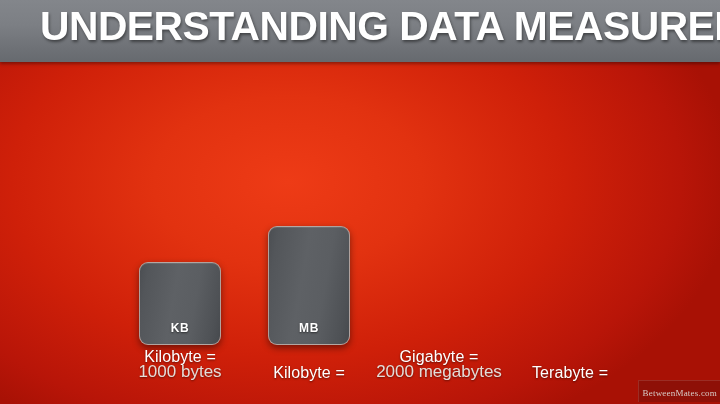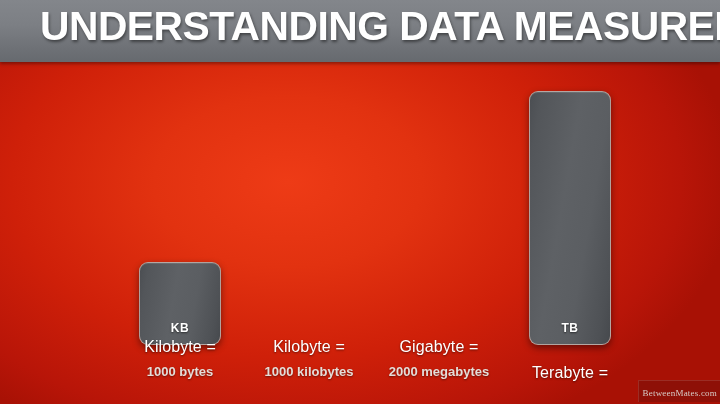--- a/index.html
+++ b/index.html
@@ -105,25 +105,24 @@
     color: #ffffff;
     font-size: 16px;
     font-weight: normal;
     letter-spacing: 0.1px;
     text-shadow: 0 1px 2px rgba(0,0,0,0.5);
     line-height: 15px;
   }
   .caption-sub {
     display: block;
     color: #e4ddd8;
-    font-size: 13px;
-    font-weight: bold;
+    font-size: 17px;
+    font-weight: normal;
     text-shadow: 0 1px 2px rgba(0,0,0,0.45);
     line-height: 16px;
-    margin-top: 10px;
   }
 
   
   #watermark {
     position: absolute;
     right: 0;
     bottom: 2px;
     background: #8e1007;
     padding: 1px 3px 2px 4px;
     border-left: 1px solid rgba(255,255,255,0.12);
@@ -153,37 +152,36 @@
       <div class="bar" style="height:83px;">
         <span class="bar-abbr">KB</span>
       </div>
       <div class="caption">
         <span class="caption-title">Kilobyte =</span>
         <span class="caption-sub">1000 bytes</span>
       </div>
     </div>
 
     <div class="bar-group" style="left:222px;">
+      <div class="bar" style="height:119px;">
+        <span class="bar-abbr">MB</span>
+      </div>
       <div class="caption">
         <span class="caption-title">Kilobyte =</span>
-        <span class="caption-sub">1000 kilobytes</span>
       </div>
     </div>
 
     <div class="bar-group" style="left:352px;">
       <div class="caption">
         <span class="caption-title">Gigabyte =</span>
         <span class="caption-sub">2000 megabytes</span>
       </div>
     </div>
 
     <div class="bar-group" style="left:483px;">
-      <div class="bar" style="height:254px;">
-        <span class="bar-abbr">TB</span>
-      </div>
       <div class="caption">
         <span class="caption-title">Terabyte =</span>
       </div>
     </div>
 
   </div>
 
   <div id="watermark">
     <span id="watermark-text">BetweenMates.com</span>
   </div>

